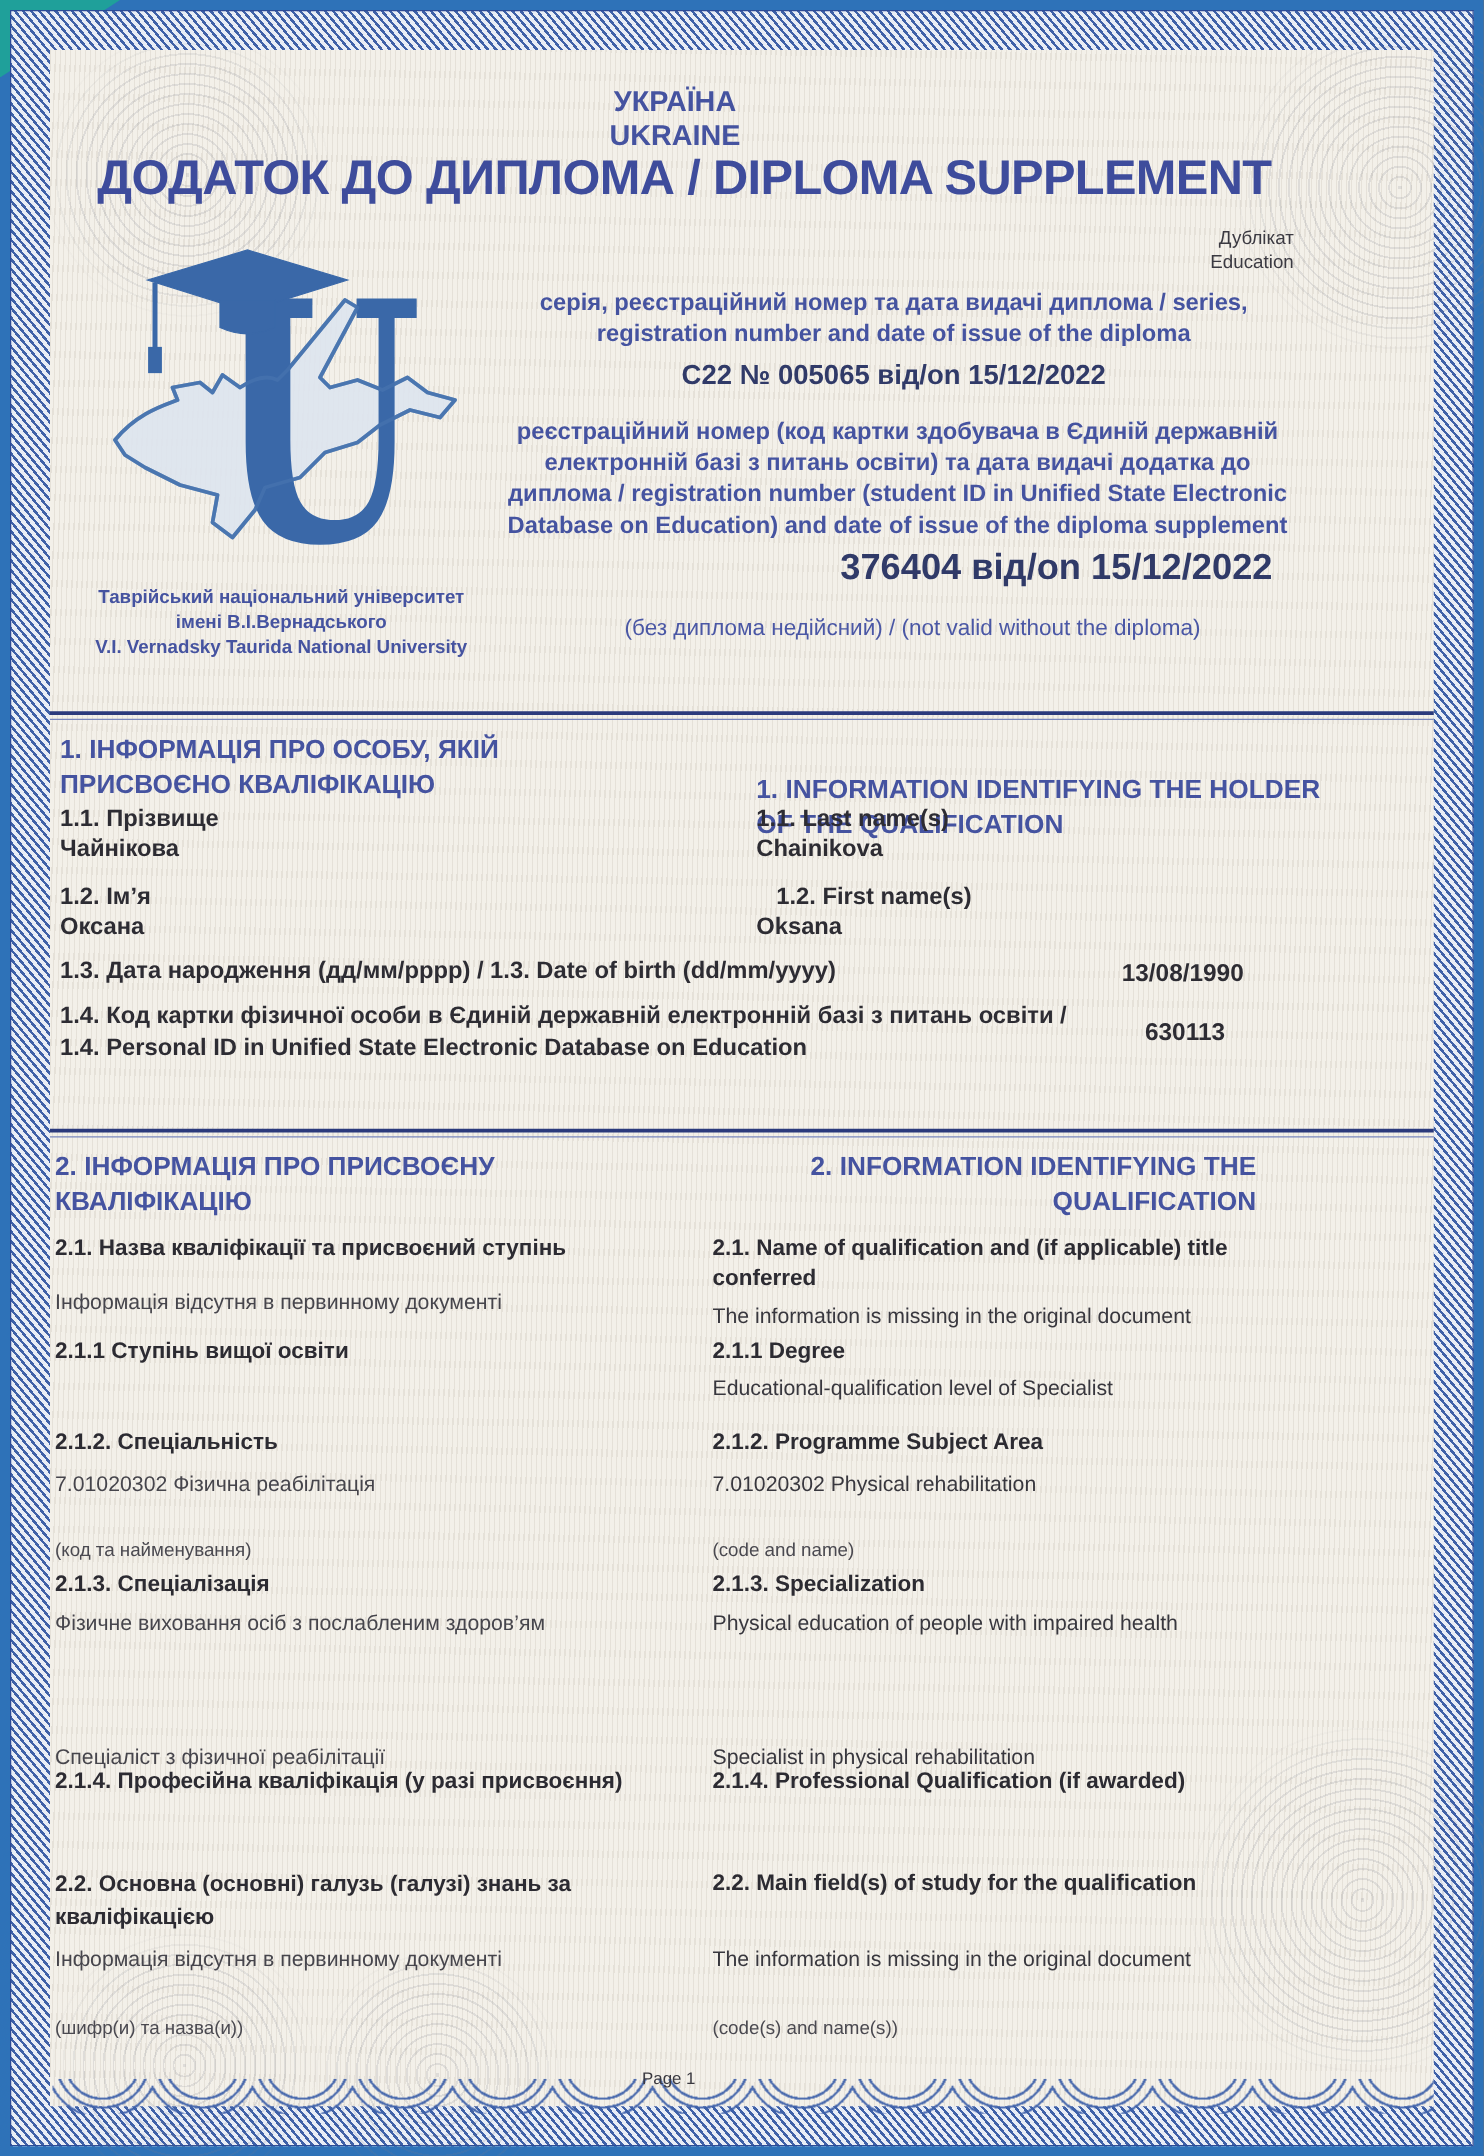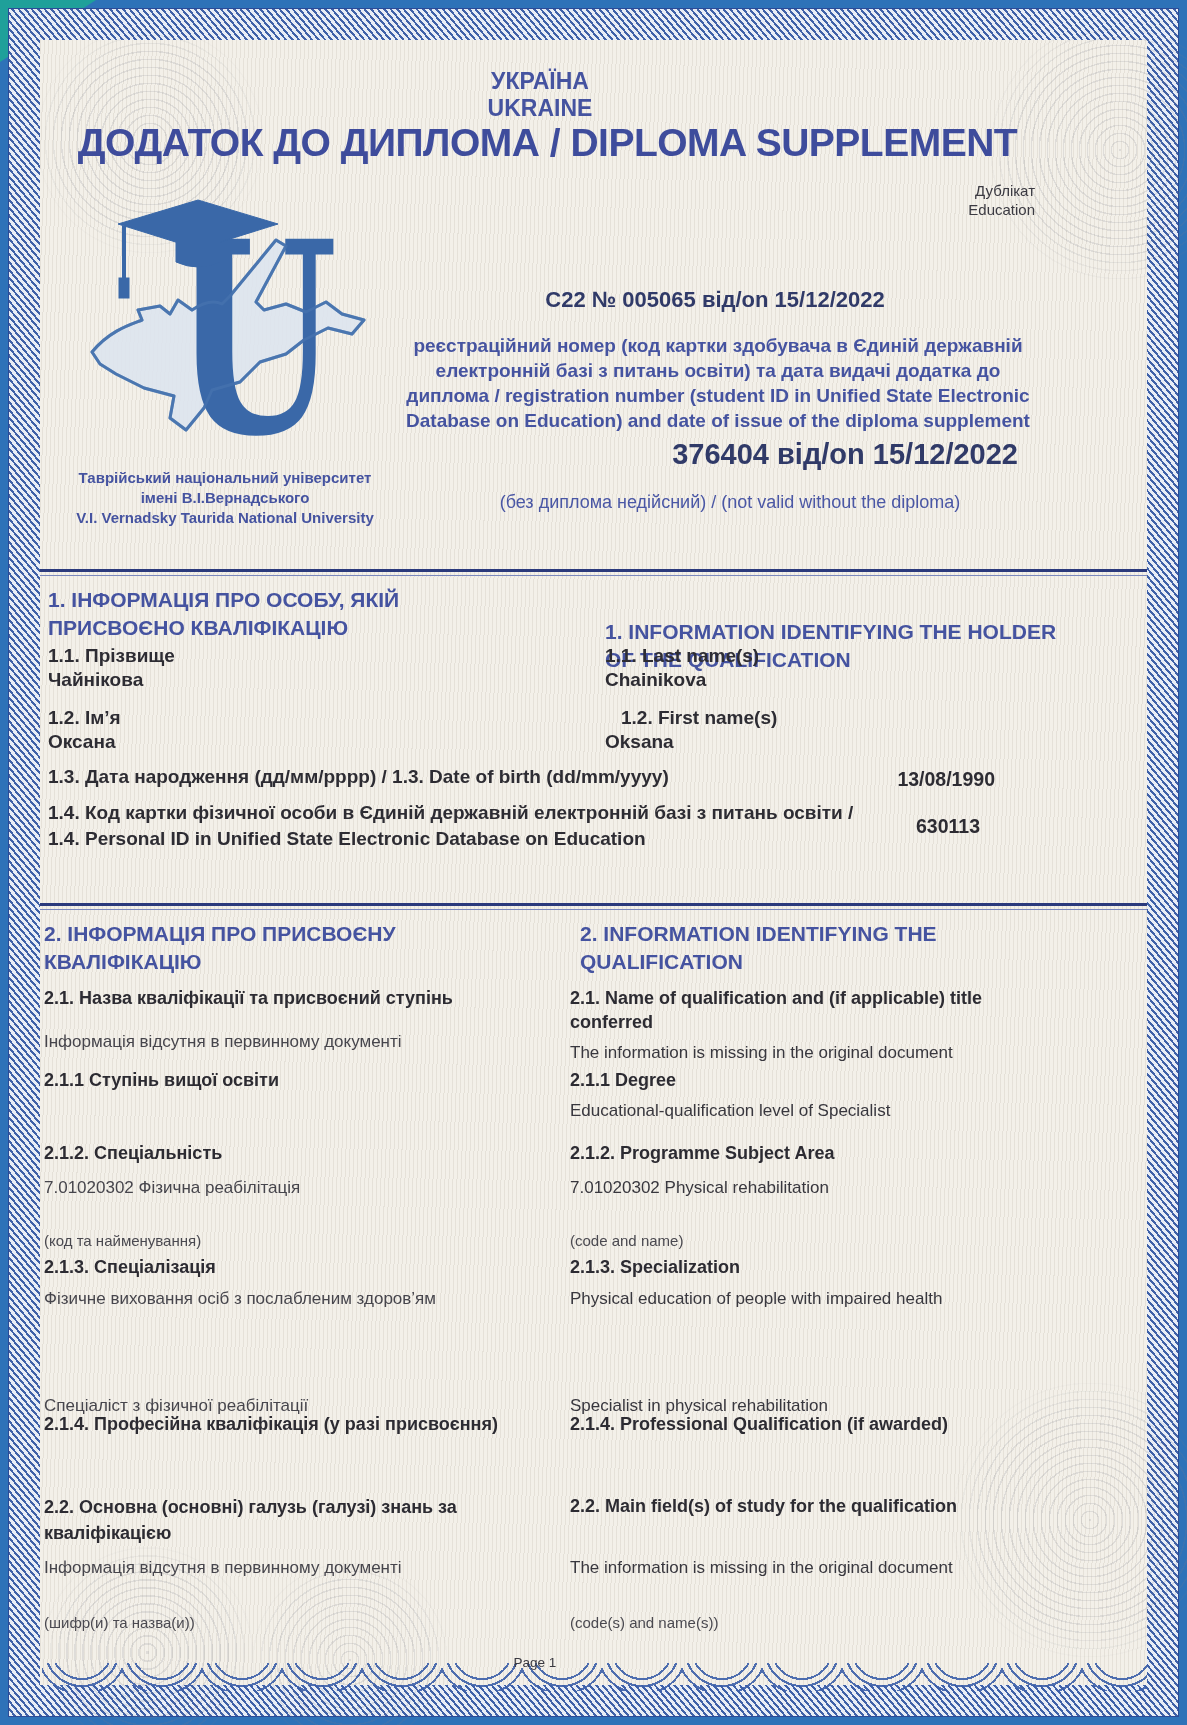--- a/index.html
+++ b/index.html
@@ -76,21 +76,21 @@
   [data-name="last-name-label-en"]{left:605px;top:645px;}
   [data-name="last-name-value-en"]{left:605px;top:669px;}
   [data-name="first-name-label-en"]{left:605px;top:707px;padding-left:16px;}
   [data-name="first-name-value-en"]{left:605px;top:731px;}
   [data-name="dob-label"]{left:48px;top:766px;width:790px;}
   [data-name="dob-value"]{left:830px;top:768px;width:165px;font-size:19.5px;}
   [data-name="personal-id-label"]{left:48px;top:800px;width:830px;line-height:26px;}
   [data-name="personal-id-value"]{left:830px;top:815px;width:150px;font-size:19.5px;}
 
   [data-name="section2-heading-uk"]{left:44px;top:920px;width:430px;line-height:28px;}
-  [data-name="section2-heading-en"]{left:580px;top:920px;width:440px;line-height:28px;}
+  [data-name="section2-heading-en"]{left:565px;top:920px;width:440px;line-height:28px;text-align:right;}
   .s2l{font-size:18px;font-weight:bold;color:#2c2b32;line-height:24px;}
   .s2v{font-size:17px;}
   .colL{left:44px;width:490px;}
   .colR{left:570px;width:470px;}
   [data-name="item0-label-uk"]{top:986px;}
   [data-name="item0-label-en"]{top:986px;}
   [data-name="item0-value-uk"]{top:1032px;}
   [data-name="item0-value-en"]{top:1043px;}
   [data-name="item1-label-uk"],[data-name="item1-label-en"]{top:1068px;}
   [data-name="item1-value-uk"],[data-name="item1-value-en"]{top:1101px;}
@@ -149,20 +149,21 @@
       <line x1="44" y1="34" x2="44" y2="86" stroke-width="4" fill="none"></line>
       <rect x="39" y="86" width="10" height="20"></rect>
     </g>
   </svg>
   <div class="t c blue" data-name="university-caption">
     <div data-name="university-name-uk-line1">Таврійський національний університет</div>
     <div data-name="university-name-uk-line2">імені В.І.Вернадського</div>
     <div data-name="university-name-en">V.I. Vernadsky Taurida National University</div>
   </div>
 
+  <div class="t c blue" data-name="series-label">серія, реєстраційний номер та дата видачі диплома / series, registration number and date of issue of the diploma</div>
   <div class="t c navy" data-name="series-value">С22 № 005065 від/on 15/12/2022</div>
   <div class="t c blue" data-name="student-id-label">реєстраційний номер (код картки здобувача в Єдиній державній електронній базі з питань освіти) та дата видачі додатка до диплома / registration number (student ID in Unified State Electronic Database on Education) and date of issue of the diploma supplement</div>
   <div class="t c navy" data-name="student-id-value">376404 від/on 15/12/2022</div>
   <div class="t c" data-name="validity-note">(без диплома недійсний) / (not valid without the diploma)</div>
 
   <div class="divider" data-name="section1-divider"></div>
 
   <div class="t blue h1col" data-name="section1-heading-uk">1. ІНФОРМАЦІЯ ПРО ОСОБУ, ЯКІЙ ПРИСВОЄНО КВАЛІФІКАЦІЮ</div>
   <div class="t blue h1col" data-name="section1-heading-en">1. INFORMATION IDENTIFYING THE HOLDER OF THE QUALIFICATION</div>
 

